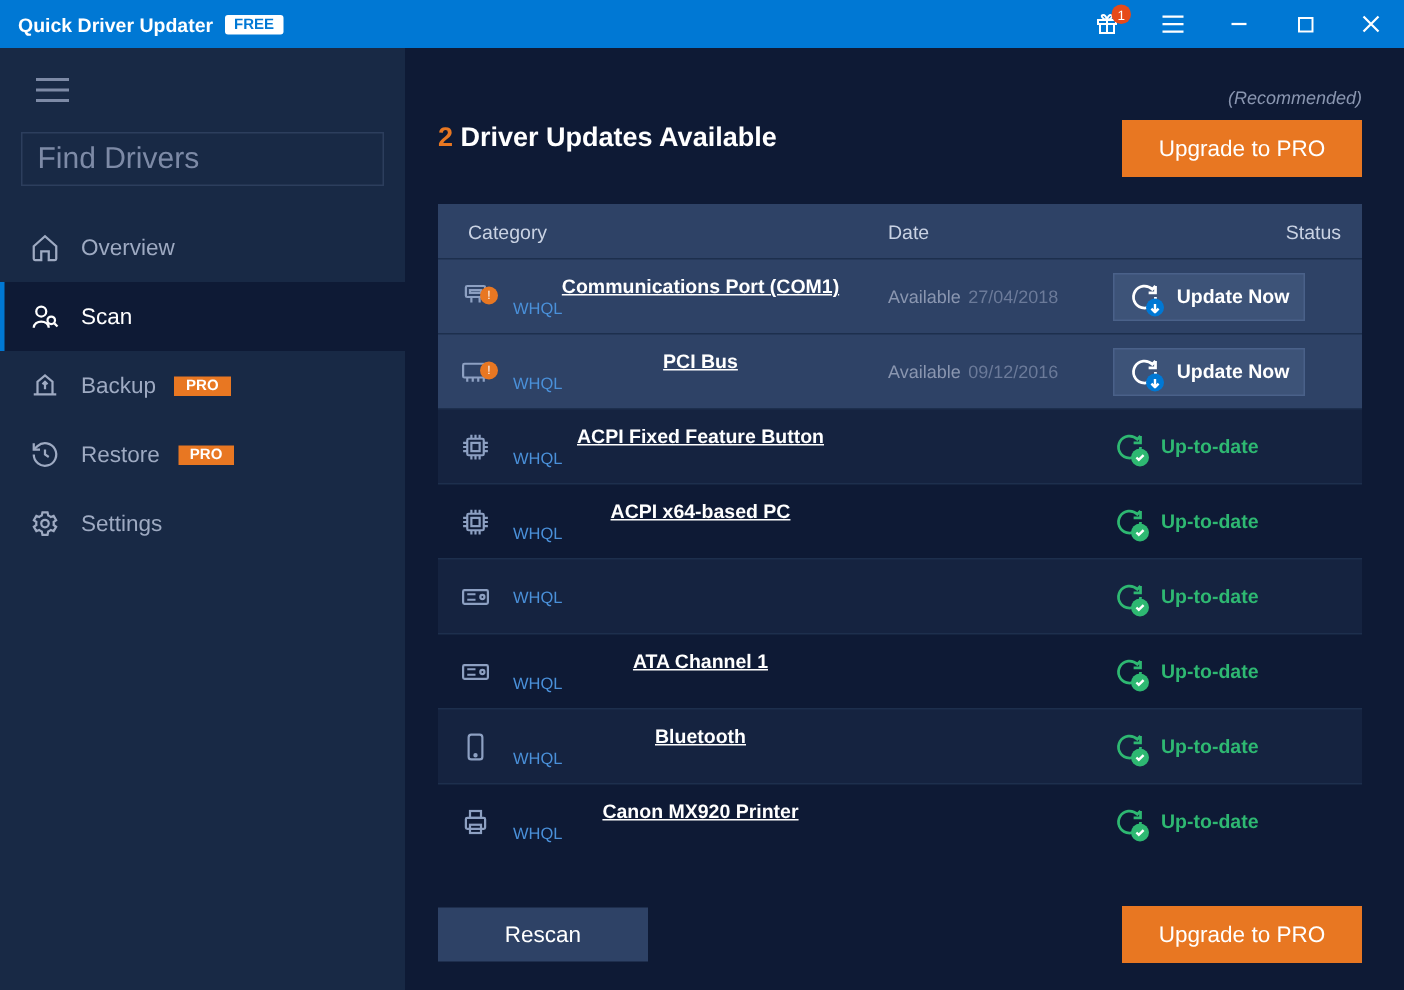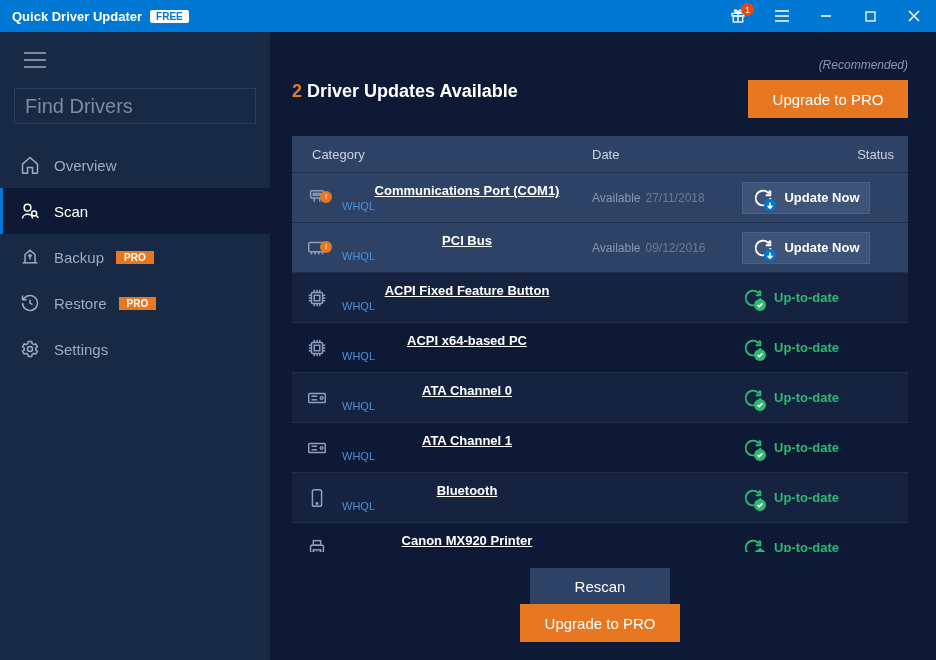--- a/index.html
+++ b/index.html
@@ -53,21 +53,21 @@
 .alert-dot { position: absolute; bottom: 6px; right: 10px; width: 12px; height: 12px; background: #e87722; border-radius: 50%; color: #fff; font-size: 8px; display: flex; align-items: center; justify-content: center; }
 .row-name { flex: 0 0 250px; display: flex; flex-direction: column; justify-content: center; }
 .row-name a { color: #fff; font-size: 13px; font-weight: 600; text-decoration: underline; text-align: center; }
 .row-whql { color: #4a90d9; font-size: 11px; margin-top: 2px; }
 .row-date { flex: 0 0 150px; color: #6b7a99; font-size: 12px; display: flex; gap: 5px; }
 .row-date .avail { color: #8a96b0; }
 .row-status { flex: 1; display: flex; align-items: center; justify-content: flex-start; }
 .update-btn { background: #3d5378; border: 1px solid #4a6189; color: #fff; height: 32px; width: 128px; display: flex; align-items: center; justify-content: center; gap: 10px; font-size: 13px; font-weight: 600; cursor: pointer; }
 .uptodate { display: flex; align-items: center; gap: 10px; color: #2eb872; font-size: 13px; font-weight: 600; }
 
-.footer-row { display: flex; justify-content: space-between; align-items: center; margin-top: 16px; flex-direction: column; }
+.footer-row { display: flex; justify-content: space-between; align-items: center; margin-top: 16px; }
 .rescan-btn { background: #2e4266; color: #fff; border: none; width: 140px; height: 36px; font-size: 15px; cursor: pointer; }
 
 .table-body::-webkit-scrollbar { width: 12px; }
 .table-body::-webkit-scrollbar-track { background: #182945; }
 .table-body::-webkit-scrollbar-thumb { background: #3a4d72; }
 
 svg { display: block; }
 </style>
 </head>
 <body>
@@ -207,21 +207,21 @@
                 <path d="M9 12v4m6-4v4"></path>
               </svg>
               <span class="alert-dot">!</span>
             </div>
     <div class="row-name">
       <a href="#">Communications Port (COM1)</a>
       <span class="row-whql">WHQL</span>
     </div>
     <div class="row-date">
               <span class="avail">Available</span>
-              <span>27/11/2018</span>
+              <span>27/04/2018</span>
             </div>
     <div class="row-status">
               <button class="update-btn">
                 <span style="position:relative;display:inline-block">
                   <svg width="22" height="22" viewBox="0 0 24 24" fill="none" stroke="#fff" stroke-width="2">
                     <path d="M20 12a8 8 0 1 1-2.3-5.6L20 4"></path>
                     <path d="M20 4v5h-5"></path>
                   </svg>
                   <span style="position:absolute;bottom:-2px;right:-2px;width:12px;height:12px;background:#0078d4;border-radius:50%;display:flex;align-items:center;justify-content:center">
                     <svg width="8" height="8" viewBox="0 0 10 10" stroke="#fff" stroke-width="2" fill="none">
@@ -328,21 +328,20 @@
           </div>
           <div class="table-row alt">
     <div class="row-icon">
               <svg width="22" height="22" viewBox="0 0 24 24" fill="none" stroke="currentColor" stroke-width="1.6">
                 <rect x="3" y="7" width="18" height="10" rx="1"></rect>
                 <circle cx="17" cy="12" r="1.5"></circle>
                 <path d="M6 10h6M6 14h6"></path>
               </svg>
             </div>
     <div class="row-name">
-      <a href="#">ATA Channel 0</a>
       <span class="row-whql">WHQL</span>
     </div>
     <div class="row-date"></div>
     <div class="row-status">
               <div class="uptodate">
                 <span style="position:relative;display:inline-block">
                   <svg width="22" height="22" viewBox="0 0 24 24" fill="none" stroke="#2eb872" stroke-width="2">
                     <path d="M20 12a8 8 0 1 1-2.3-5.6L20 4"></path>
                     <path d="M20 4v5h-5"></path>
                   </svg>

